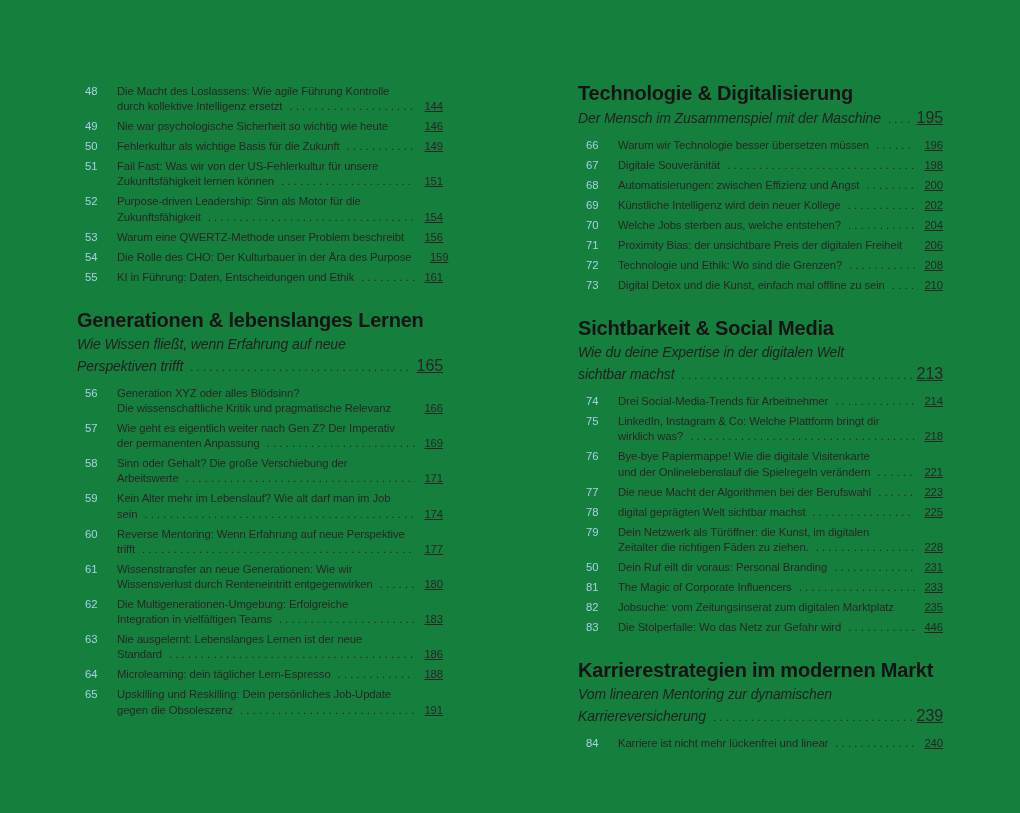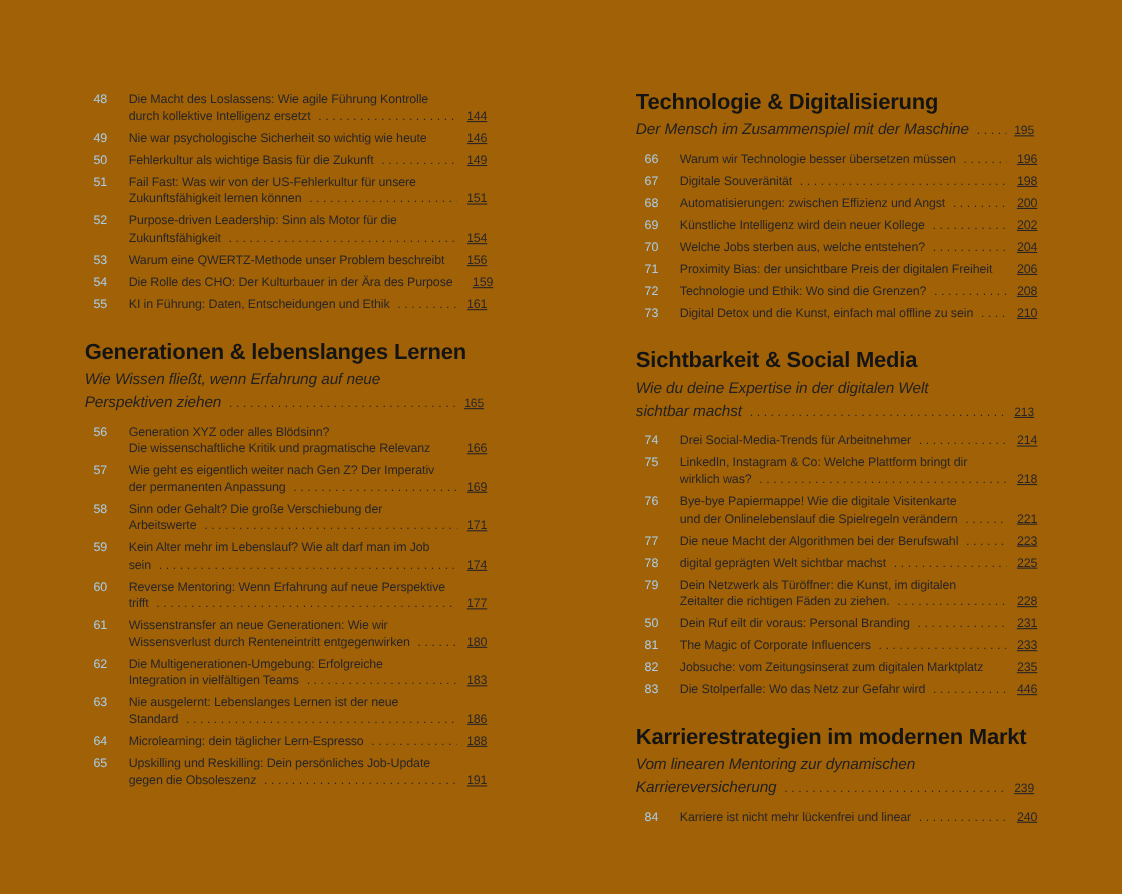--- a/index.html
+++ b/index.html
@@ -3,21 +3,21 @@
 <meta charset="utf-8">
 <style>
   html,body{margin:0;padding:0;}
   body{
     background:#e9e9e9;
     font-family:"Liberation Sans", sans-serif;
   }
   .page{
     position:relative;
     width:1020px;height:813px;
-    background:#a16207;
+    background:#15803d;
     overflow:hidden;
     color:#292526;
   }
   .toc-col{
     position:absolute;
     top:84px;
     font-size:11.3px;
     letter-spacing:-0.1px;
     color:#292526;
   }
@@ -70,21 +70,21 @@
     margin-bottom:4px;
   }
   .sub-line{
     font-style:italic;
     font-size:14px;
     line-height:21px;
     letter-spacing:-0.1px;
     color:#232021;
   }
   .sub-line .leader{font-size:11.3px;}
-  .sub-line .page-num{font-size:11px;text-align:center;}
+  .sub-line .page-num{font-size:16px;}
   .toc-col > .section:first-child{margin-top:0;}
 </style>
 </head>
 <body>
 
 <div class="page">
   <div class="toc-col left">
       <div class="entry">
         <span class="num">48</span>
         <div class="body">
@@ -165,21 +165,21 @@
             <span class="txt">KI in Führung: Daten, Entscheidungen und Ethik</span>
             <span class="leader"></span>
             <span class="page-num">161</span>
           </div>
         </div>
       </div>
       <div class="section">
         <div class="sec-title">Generationen &amp; lebenslanges Lernen</div>
         <div class="sub-line"><span class="txt">Wie Wissen fließt, wenn Erfahrung auf neue</span></div>
         <div class="sub-line row">
-          <span class="txt">Perspektiven ziehen</span>
+          <span class="txt">Perspektiven trifft</span>
           <span class="leader"></span>
           <span class="page-num">165</span>
         </div>
       </div>
       <div class="entry">
         <span class="num">56</span>
         <div class="body">
           <div class="line">Generation XYZ oder alles Blödsinn?</div>
           <div class="line row">
             <span class="txt">Die wissenschaftliche Kritik und pragmatische Relevanz</span>

